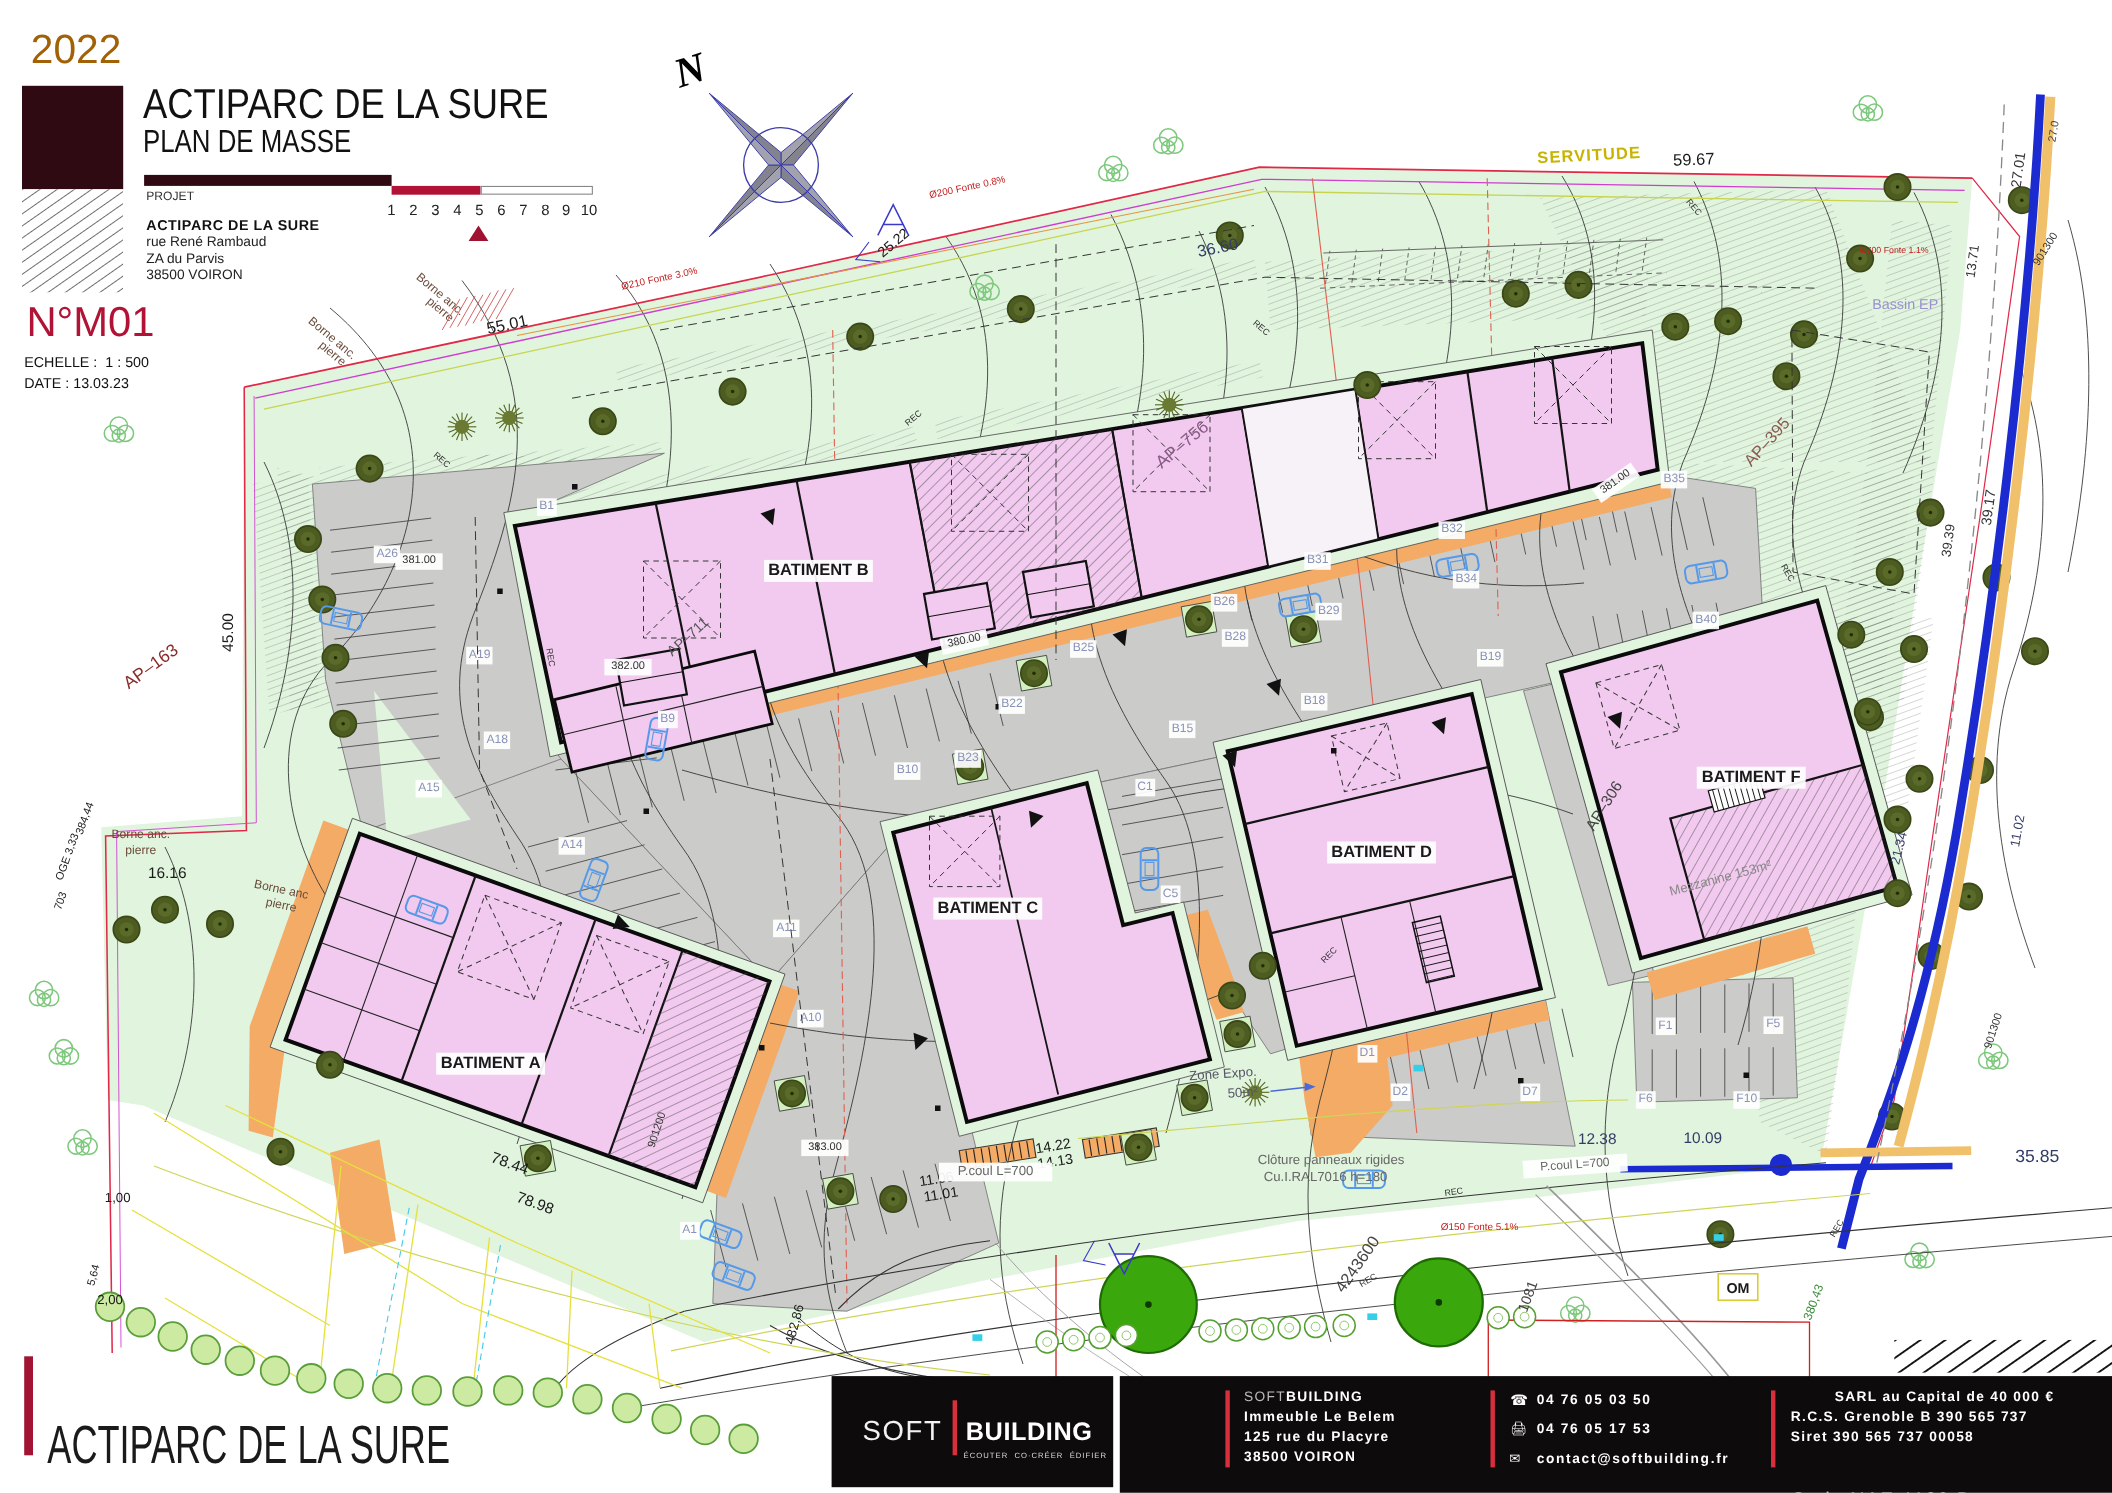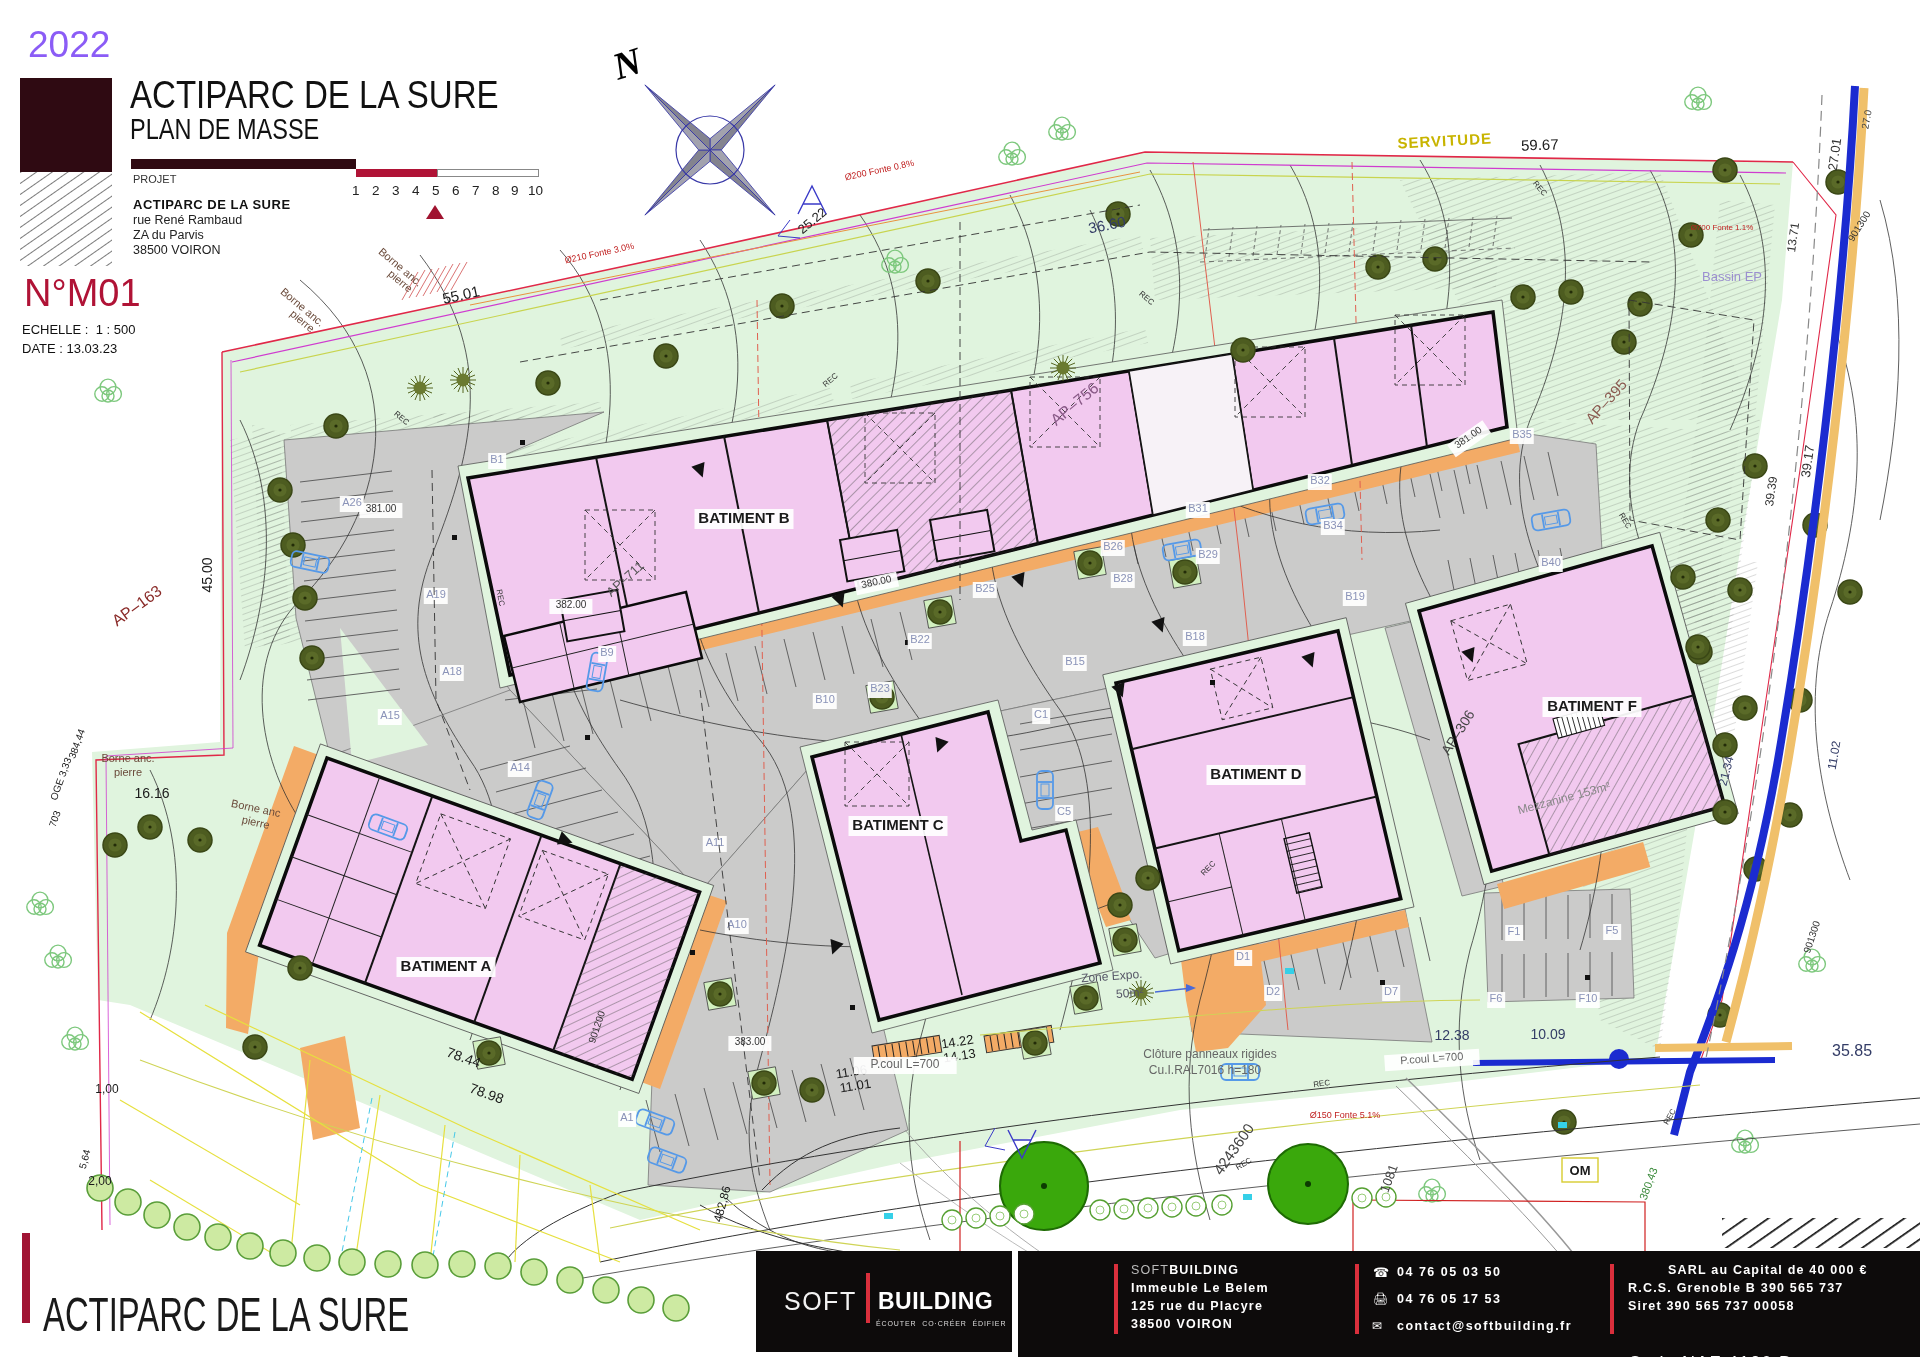--- a/index.html
+++ b/index.html
@@ -1602,21 +1602,21 @@
             <polygon points="0,0 8,-8 0,-92" fill="#83838f" stroke="#3a3aa8" stroke-width="0.8"></polygon>
           </g>
           <circle r="34" fill="none" stroke="#3a3aa8" stroke-width="1.2"></circle>
           <line x1="-65" y1="-65" x2="65" y2="65" stroke="#3a3aa8" stroke-width="0.7"></line>
           <line x1="65" y1="-65" x2="-65" y2="65" stroke="#3a3aa8" stroke-width="0.7"></line>
         </g>
         <text x="618" y="80" font-size="38" font-family="Liberation Serif, serif" font-style="italic" font-weight="bold" transform="rotate(-18 618 80)">N</text>
       </g>
 </svg>
 
-<div class="abs" style="left:28px;top:24px;font-size:37px;color:#8b5cf6;text-align:right;">2022</div>
+<div class="abs" style="left:28px;top:24px;font-size:37px;color:#a16207;text-align:right;">2022</div>
 
 <div class="abs" style="left:20px;top:78px;width:92px;height:94px;background:#2f0a12;"></div>
 
 <svg class="abs" style="left:20px;top:172px" width="92" height="94">
       <rect width="92" height="94" fill="url(#h2)"></rect>
 <defs>
         <pattern id="h2" patternUnits="userSpaceOnUse" width="9" height="9" patternTransform="rotate(55)">
           <rect width="9" height="9" fill="#fff"></rect>
           <line x1="0" y1="0" x2="0" y2="9" stroke="#222" stroke-width="1.2"></line>
         </pattern>

